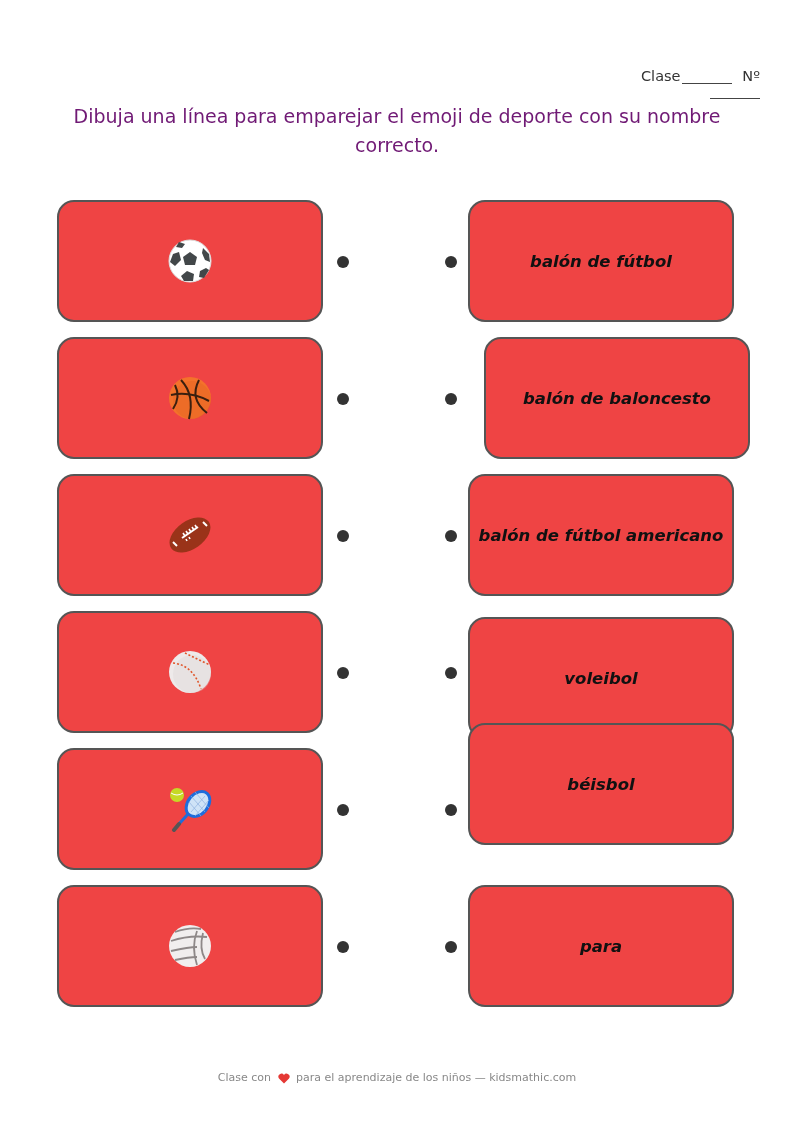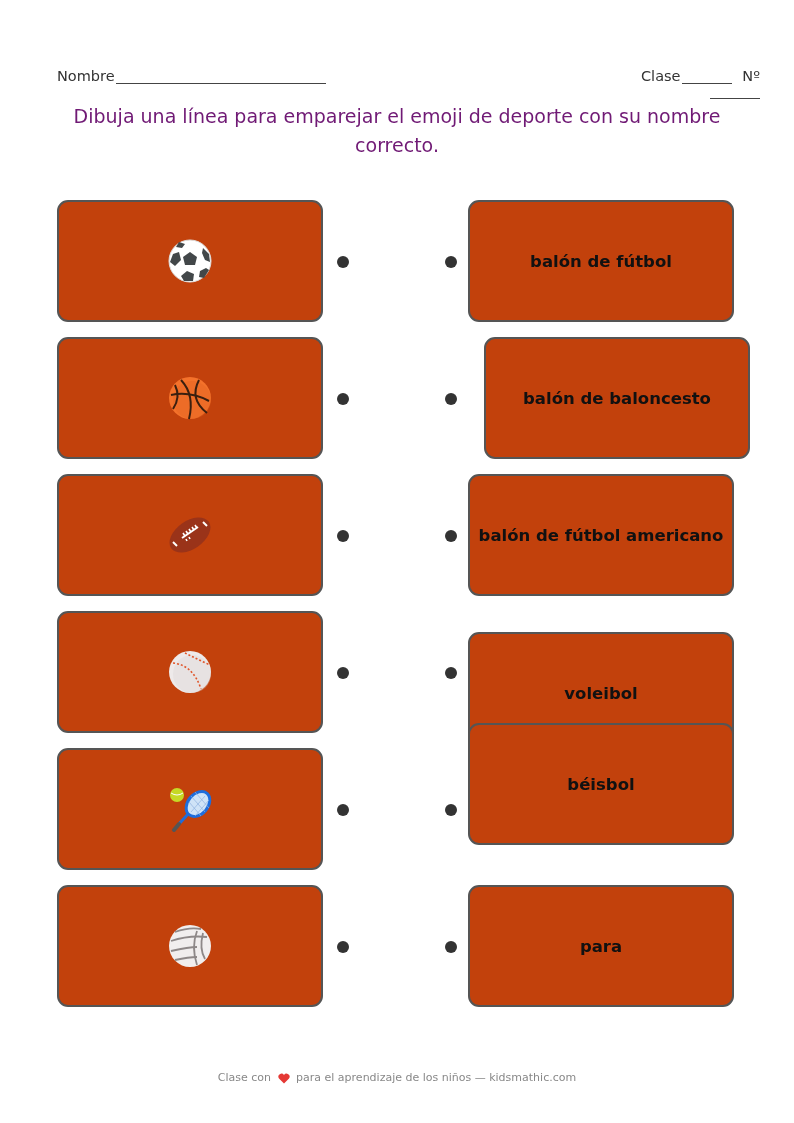--- a/index.html
+++ b/index.html
@@ -2,37 +2,33 @@
 <html><head>
   <meta charset="utf-8">
   <style>
     html, body { margin: 0; padding: 0; background: #ffffff; }
     body { width: 794px; height: 1123px; position: relative; overflow: hidden; font-family: "DejaVu Sans", sans-serif; color: #333; }
     .header { position: absolute; top: 68px; left: 57px; width: 720px; height: 22px; font-size: 14.5px; color: #333; }
     .hfield { position: absolute; top: 0; display: flex; align-items: flex-end; }
     .hfield .lbl { white-space: nowrap; }
     .hfield .line { border-bottom: 1px solid #444; height: 14px; margin-left: 1px; }
     .instructions { position: absolute; top: 102px; left: 60px; width: 674px; text-align: center; font-size: 19px; line-height: 29px; color: #701a75; }
-    .box { position: absolute; width: 266px; height: 122px; border: 2px solid #555; border-radius: 11px; box-sizing: border-box; display: flex; align-items: center; justify-content: center; background: #c2410c; }
+    .box { position: absolute; width: 266px; height: 122px; border: 2px solid #555; border-radius: 17px; box-sizing: border-box; display: flex; align-items: center; justify-content: center; background: #ef4444; font-style: italic; }
     .box.left { left: 57px; }
     .box.right { left: 468px; }
     .box .word { font-weight: bold; font-size: 16.5px; color: #111; }
     .emoji { width: 46px; height: 46px; }
     .dot { position: absolute; width: 12px; height: 12px; border-radius: 50%; background: #333; }
     .footer { position: absolute; top: 1071px; left: 0; width: 794px; text-align: center; font-size: 11px; color: #888; }
     .heart { display: inline-block; vertical-align: middle; margin: 0 3px; }
   </style>
 </head>
 <body>
 
 <div class="header">
-  <div class="hfield" style="left:0;">
-    <span class="lbl">Nombre</span>
-    <span class="line" style="width:210px;"></span>
-  </div>
   <div class="hfield" style="left:584px;">
     <span class="lbl">Clase</span>
     <span class="line" style="width:50px;"></span>
   </div>
   <div class="hfield" style="left:652px;flex-direction:column;">
     <span class="lbl">Nº</span>
     <span class="line" style="width:50px;"></span>
   </div>
 </div>
 
@@ -89,21 +85,21 @@
 <div class="box left" style="top:611px;">
   <svg class="emoji" viewBox="0 0 46 46">
     <circle cx="23" cy="23" r="21" fill="#eeeaea"></circle>
     <circle cx="25" cy="25" r="19" fill="#dcd8d8" opacity="0.4"></circle>
     <path d="M6,14 Q26,16 34,40" stroke="#e0552a" stroke-width="1.6" fill="none" stroke-dasharray="2 2"></path>
     <path d="M18,4 Q30,10 43,16" stroke="#e0552a" stroke-width="1.6" fill="none" stroke-dasharray="2 2"></path>
   </svg>
 </div>
 <div class="dot" style="left:337px; top:667px;"></div>
 <div class="dot" style="left:445px; top:667px;"></div>
-<div class="box right" style="top:632px;">
+<div class="box right" style="top:617px;">
   <span class="word">voleibol</span>
 </div>
 
 <div class="box left" style="top:748px;">
   <svg class="emoji" viewBox="0 0 46 46">
     <circle cx="10" cy="9" r="7" fill="#c6d926"></circle>
     <path d="M4,7 Q10,11 16,7" stroke="#fff" stroke-width="1" fill="none"></path>
     <ellipse cx="31" cy="18" rx="10" ry="14" transform="rotate(40 31 18)" fill="#cfe3f7" stroke="#1e6ddc" stroke-width="3"></ellipse>
     <path d="M24,10 L38,26 M28,6 L42,22 M22,16 L34,30 M24,26 L38,10 M28,30 L42,14" stroke="#8fb2df" stroke-width="0.7"></path>
     <line x1="21" y1="28" x2="12" y2="38" stroke="#1e6ddc" stroke-width="3"></line>

